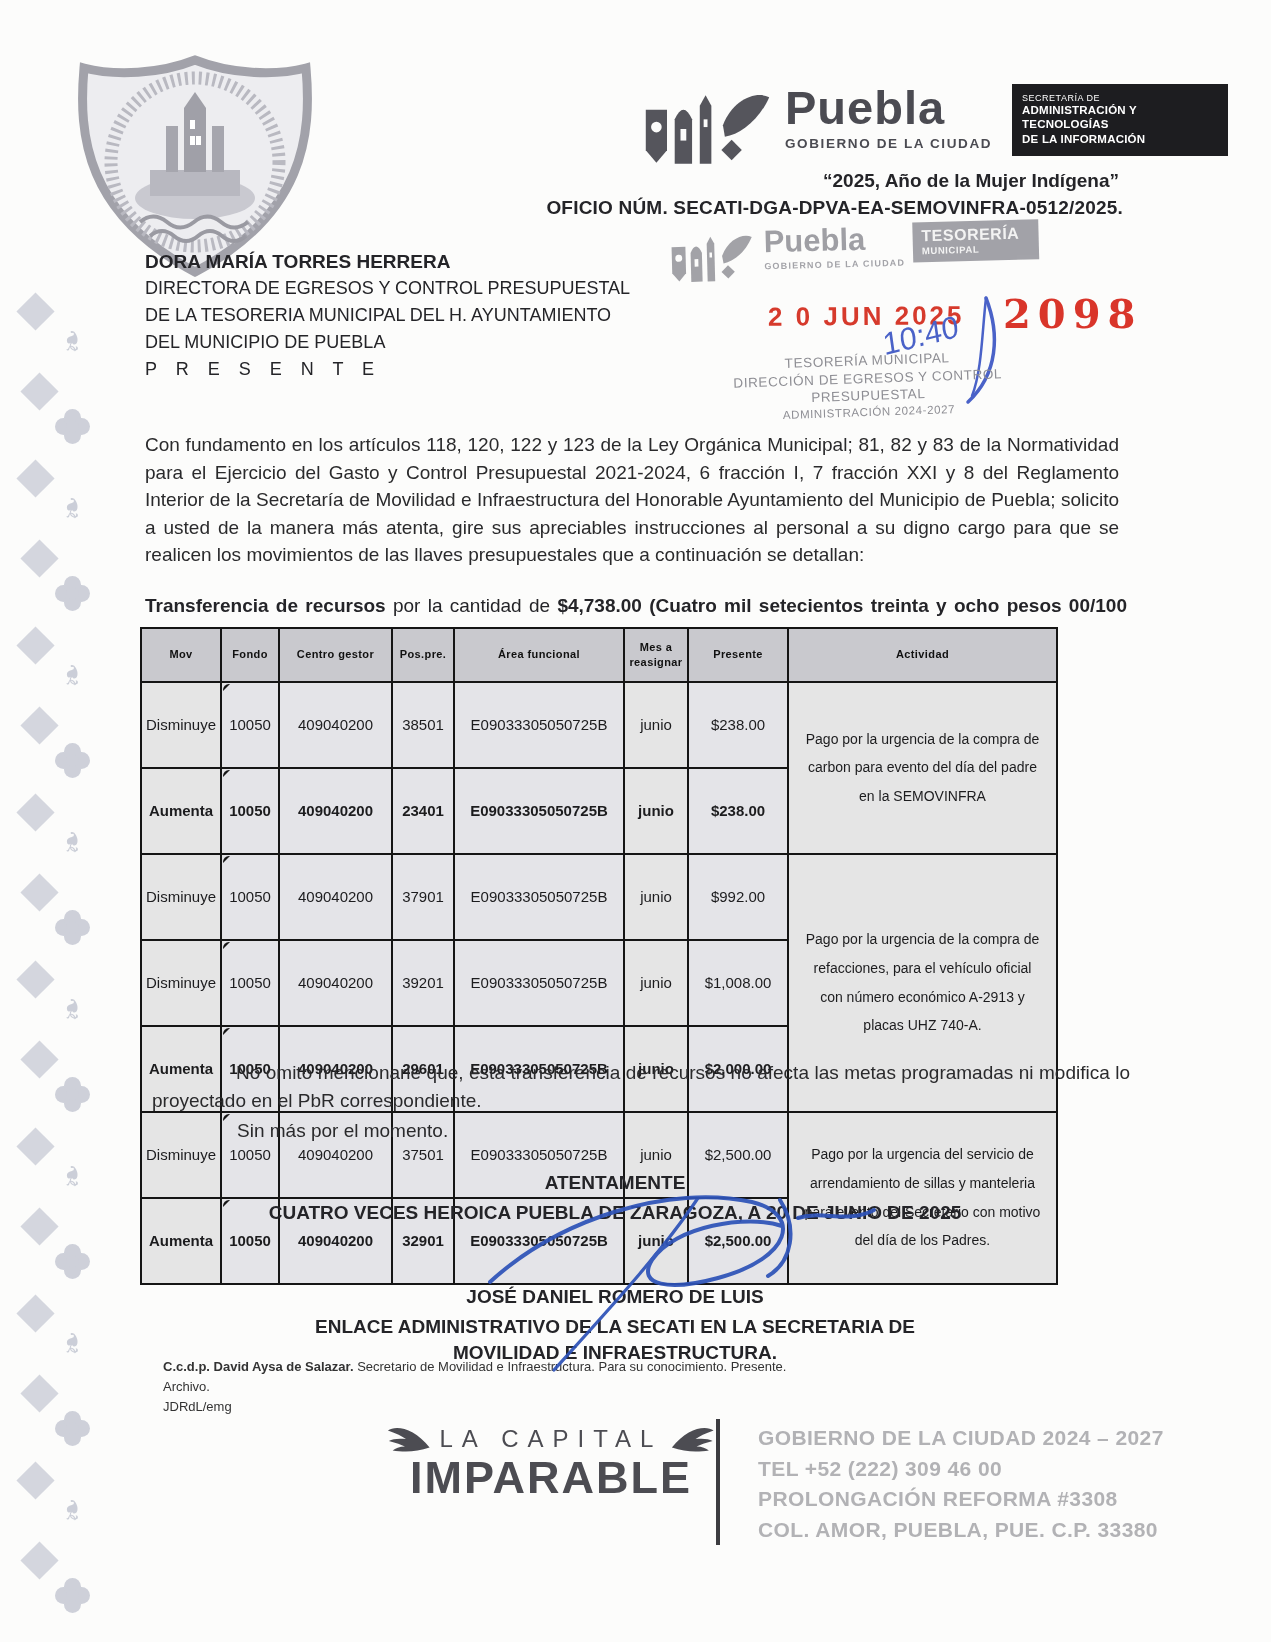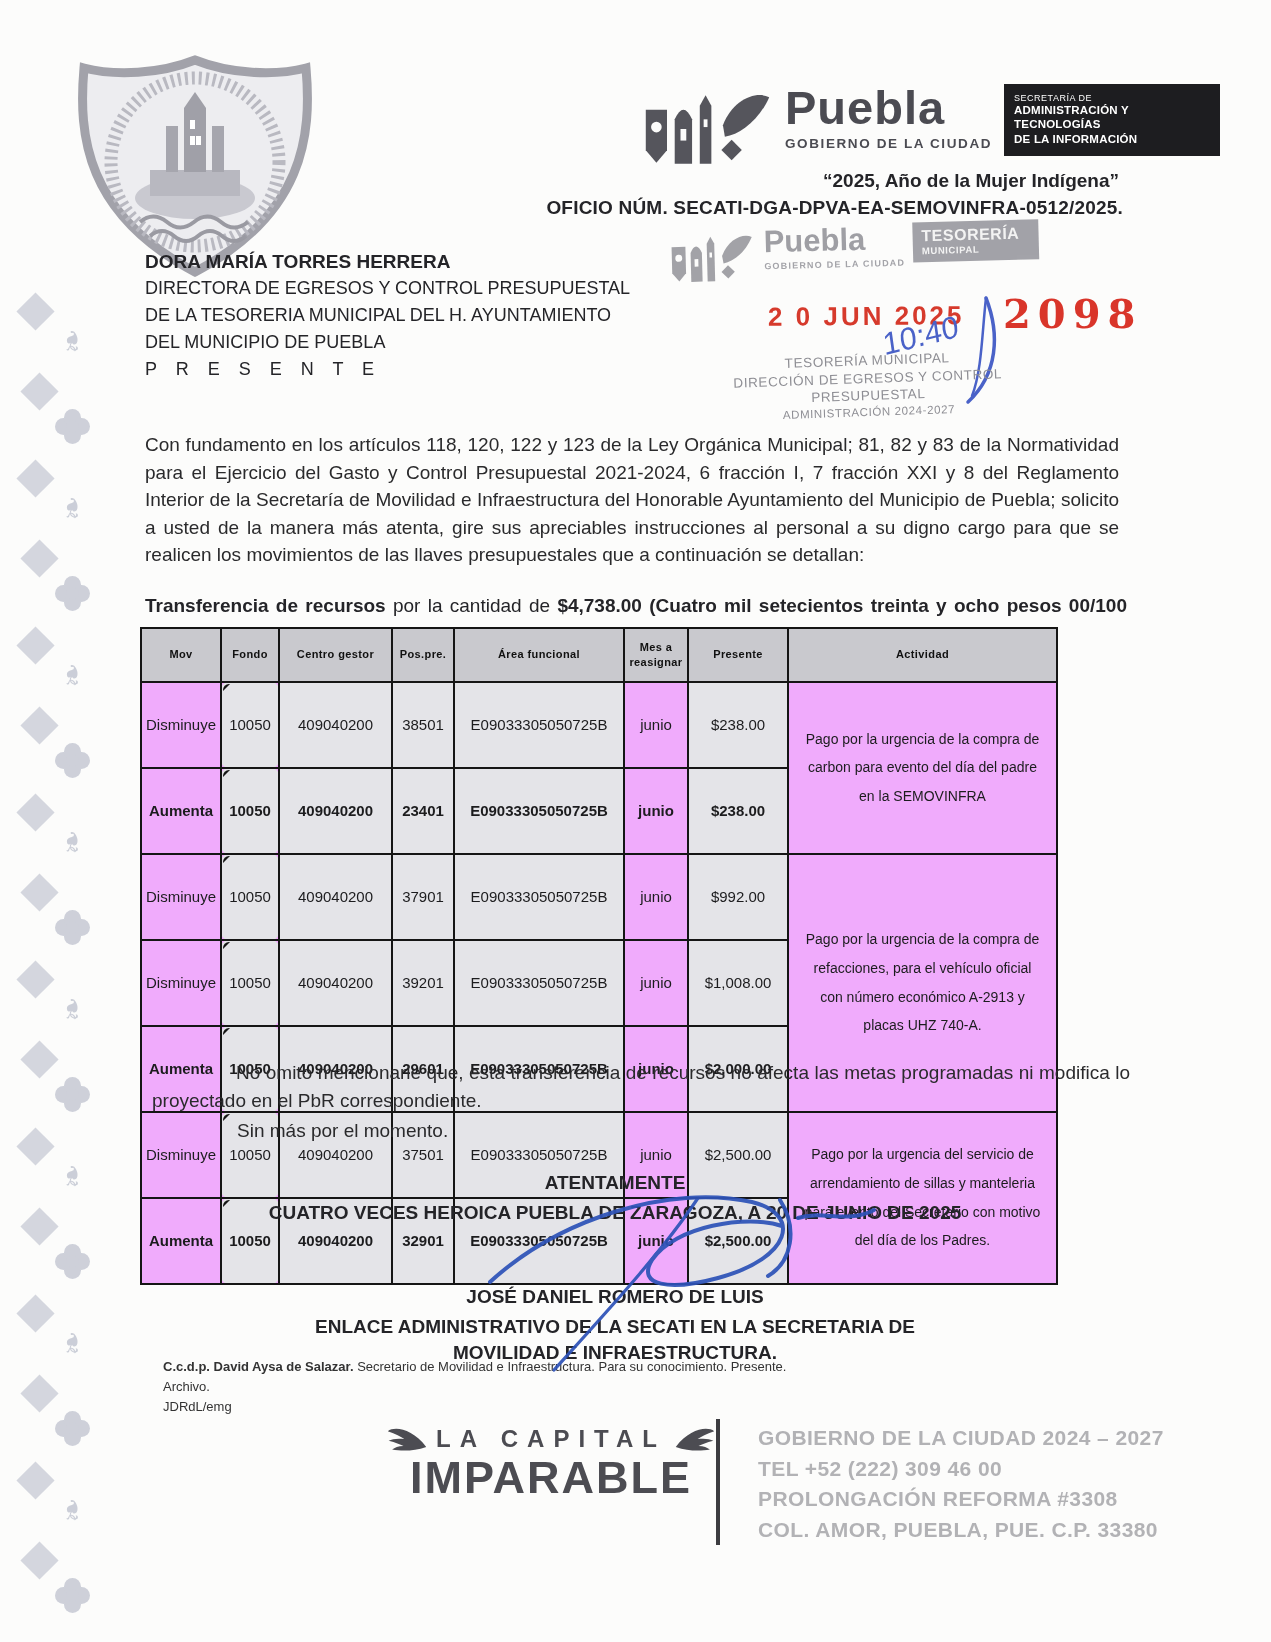--- a/index.html
+++ b/index.html
@@ -20,21 +20,21 @@
 
   
   .crest{left:70px; top:50px;}
 
   
   .brand{left:640px; top:84px; display:flex; align-items:flex-start;}
   .brand-icons{color:#55555c; margin-top:4px;}
   .brand-text{margin-left:10px;}
   .brand-name{font-size:47px; font-weight:bold; color:#4b4b52; letter-spacing:1px; line-height:1;}
   .brand-tag{font-size:13.5px; font-weight:bold; color:#4b4b52; letter-spacing:1.6px; margin-top:5px;}
-  .brand-box{margin-left:12px; background:#1d1d20; color:#fff; width:196px; padding:9px 10px 10px;}
+  .brand-box{margin-left:20px; background:#1d1d20; color:#fff; width:196px; padding:9px 10px 10px;}
   .brand-box .b1{font-size:9px; letter-spacing:.5px;}
   .brand-box .b2,.brand-box .b3{font-size:11.5px; font-weight:bold; letter-spacing:.2px; line-height:1.25;}
 
   .quote-line{top:170px; right:152px; font-size:19px; font-weight:bold; color:#242428;}
   .oficio-line{top:197px; right:148px; font-size:19px; font-weight:bold; color:#242428; letter-spacing:.2px;}
 
   
   .rstamp{left:668px; top:224px; display:flex; align-items:flex-start; opacity:.82; transform:rotate(-1.5deg);}
   .rstamp .brand-icons{color:#8f8f95;}
   .rstamp-name{font-size:31px; font-weight:bold; color:#8b8b92; line-height:1; margin-left:8px;}
@@ -57,21 +57,21 @@
 
   
   .p1{left:145px; top:412px; width:974px; font-size:19px; line-height:27.6px; text-align:justify; color:#2a2a2c;}
   .transfer{left:145px; top:573px; width:982px; font-size:19px; line-height:28px; color:#242428; text-align:justify;}
   .transfer b{font-weight:bold;}
   .p2{left:152px; top:1040px; width:978px; font-size:19px; line-height:28px; text-align:justify; color:#2a2a2c; text-indent:84px;}
   .closing{left:237px; top:1120px; font-size:19px; color:#2a2a2c;}
 
   
   .movtable{left:140px; top:627px;}
-  table{border-collapse:collapse; table-layout:fixed; width:916px; background:#f0abfc;}
+  table{border-collapse:collapse; table-layout:fixed; width:916px; background:#e5e5e5;}
   th,td{border:2.4px solid #151515; text-align:center; vertical-align:middle; overflow:hidden;}
   th{background:#c9c9ce; font-size:11px; font-weight:bold; letter-spacing:.4px; padding:11px 2px; line-height:1.35; color:#111;}
   td{font-size:15px; padding:20px 3px; height:44px; color:#1c1c1e;}
   td.shade{background:#e4e4e8;}
   tr.boldrow td{font-weight:bold;}
   td.fondo{position:relative;border-radius:8px;}
   td.fondo::before{content:""; position:absolute; left:0; top:0;
     border-top:9px solid #151515; border-right:9px solid transparent;}
   td.act{font-size:14px; line-height:2.05; padding:8px 12px; font-weight:normal;}
 
@@ -80,21 +80,21 @@
   .sig-svg{left:430px; top:1176px; z-index:5; pointer-events:none;}
   .ink-fl{left:952px; top:292px; pointer-events:none;}
 
   
   .ccblock{left:163px; top:1357px; font-size:13px; color:#333; line-height:1.55;}
   .ccblock .b{font-weight:bold;}
 
   
   .footer-logo{left:386px; top:1424px; width:330px; text-align:center; color:#4c4c52;}
   .fl-top{display:flex; align-items:center; justify-content:center; gap:8px;}
-  .fl-capital{font-size:24px; font-weight:bold; letter-spacing:9px; white-space:nowrap;}
+  .fl-capital{font-size:24px; font-weight:normal; letter-spacing:9px; white-space:nowrap;}
   .fl-imparable{font-size:45px; font-weight:bold; letter-spacing:2px; margin-top:-2px;}
   .footer-divider{left:716px; top:1419px; width:4px; height:126px; background:#3c3c40;}
   .footer-info{left:758px; top:1423px; font-size:21px; font-weight:bold; color:#b2b2b5; line-height:30.5px; letter-spacing:.4px;}
 </style>
 </head>
 <body>
 
 <div class="page">
 
   <div class="abs ornament-col">

